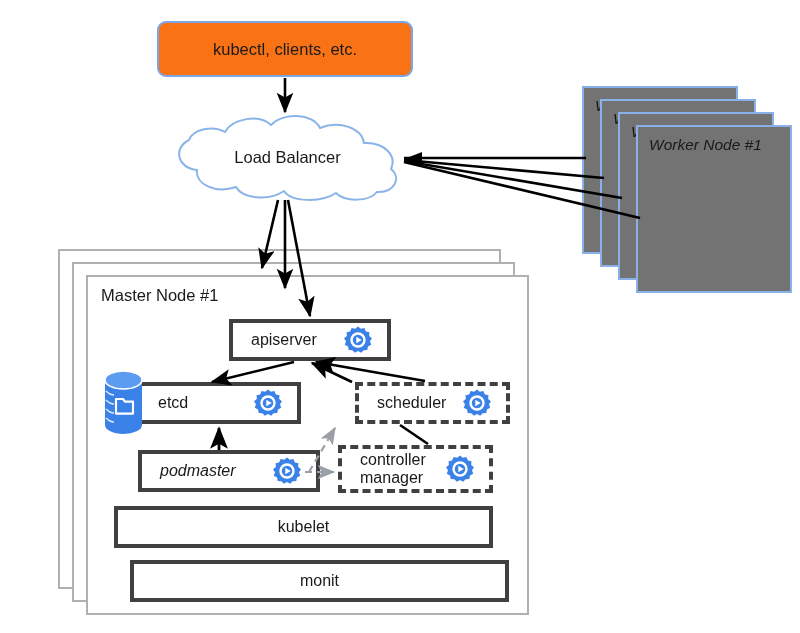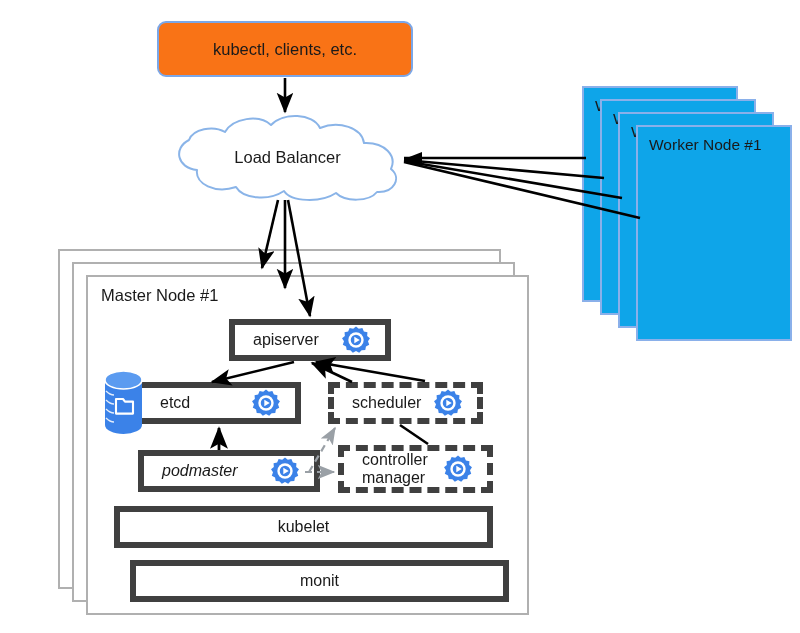--- a/index.html
+++ b/index.html
@@ -48,24 +48,25 @@
     display: flex; align-items: center; justify-content: center;
     font-size: 16.5px;
     padding-left: 4px;
     box-sizing: border-box;
   }
 
   
   #worker-stack { left: 582px; top: 86px; width: 210px; height: 212px; z-index: 5; }
   .worker-card {
     position: absolute;
-    width: 156px; height: 216px;
+    width: 156px; height: 168px;
     border: 2px solid #8AB0EA;
-    background: #0ea5e9;
+    background: #737373;
     box-sizing: border-box;
+    font-style: italic;
   }
   .worker-label {
     position: absolute;
     left: 11px; top: 9px;
     font-size: 15.5px;
     white-space: nowrap;
   }
 
   
   #master-stack { left: 58px; top: 249px; width: 490px; height: 374px; z-index: 2; }
@@ -81,21 +82,21 @@
     left: 13px; top: 9px;
     font-size: 16.5px;
     white-space: nowrap;
   }
 
   
   .comp {
     position: absolute;
     box-sizing: border-box;
     background: #ffffff;
-    border: 6px solid #404040;
+    border: 4px solid #404040;
     display: flex;
     align-items: center;
     font-size: 16px;
     z-index: 4;
   }
   .comp.dashed { border-style: dashed; background: transparent; }
   .comp .comp-text { flex: 1 1 auto; }
   .comp.center .comp-text { text-align: center; }
   .comp.left .comp-text { padding-left: 18px; }
   .comp .gear { flex: 0 0 auto; margin-right: 14px; }
@@ -200,21 +201,21 @@
     <span class="gear">
       <svg width="30" height="30" viewBox="0 0 32 32" xmlns="http://www.w3.org/2000/svg">
         <path fill="#3B82E8" d="M16 1.6l3.0 2.5 3.8-0.9 1.6 3.6 3.8 0.9 -0.3 3.9 3.0 2.5 -2.1 3.3 1.3 3.7 -3.5 1.7 -0.7 3.9 -3.9 0.1 -2.6 2.9 -3.4-1.9 -3.4 1.9 -2.6-2.9 -3.9-0.1 -0.7-3.9 -3.5-1.7 1.3-3.7 -2.1-3.3 3.0-2.5 -0.3-3.9 3.8-0.9 1.6-3.6 3.8 0.9z"></path>
         <circle cx="16" cy="16" r="8.2" fill="#ffffff"></circle>
         <circle cx="16" cy="16" r="5.6" fill="#3B82E8"></circle>
         <path fill="#ffffff" d="M14.2 12.6 L20.0 16 L14.2 19.4 Z"></path>
       </svg>
     </span>
   </div>
 
-  <div class="comp left dashed" style="left:328px; top:382px; width:155px; height:42px;">
+  <div class="comp left dashed" style="left:355px; top:382px; width:155px; height:42px;">
     <span class="comp-text">scheduler</span>
     <span class="gear">
       <svg width="30" height="30" viewBox="0 0 32 32" xmlns="http://www.w3.org/2000/svg">
         <path fill="#3B82E8" d="M16 1.6l3.0 2.5 3.8-0.9 1.6 3.6 3.8 0.9 -0.3 3.9 3.0 2.5 -2.1 3.3 1.3 3.7 -3.5 1.7 -0.7 3.9 -3.9 0.1 -2.6 2.9 -3.4-1.9 -3.4 1.9 -2.6-2.9 -3.9-0.1 -0.7-3.9 -3.5-1.7 1.3-3.7 -2.1-3.3 3.0-2.5 -0.3-3.9 3.8-0.9 1.6-3.6 3.8 0.9z"></path>
         <circle cx="16" cy="16" r="8.2" fill="#ffffff"></circle>
         <circle cx="16" cy="16" r="5.6" fill="#3B82E8"></circle>
         <path fill="#ffffff" d="M14.2 12.6 L20.0 16 L14.2 19.4 Z"></path>
       </svg>
     </span>
   </div>

